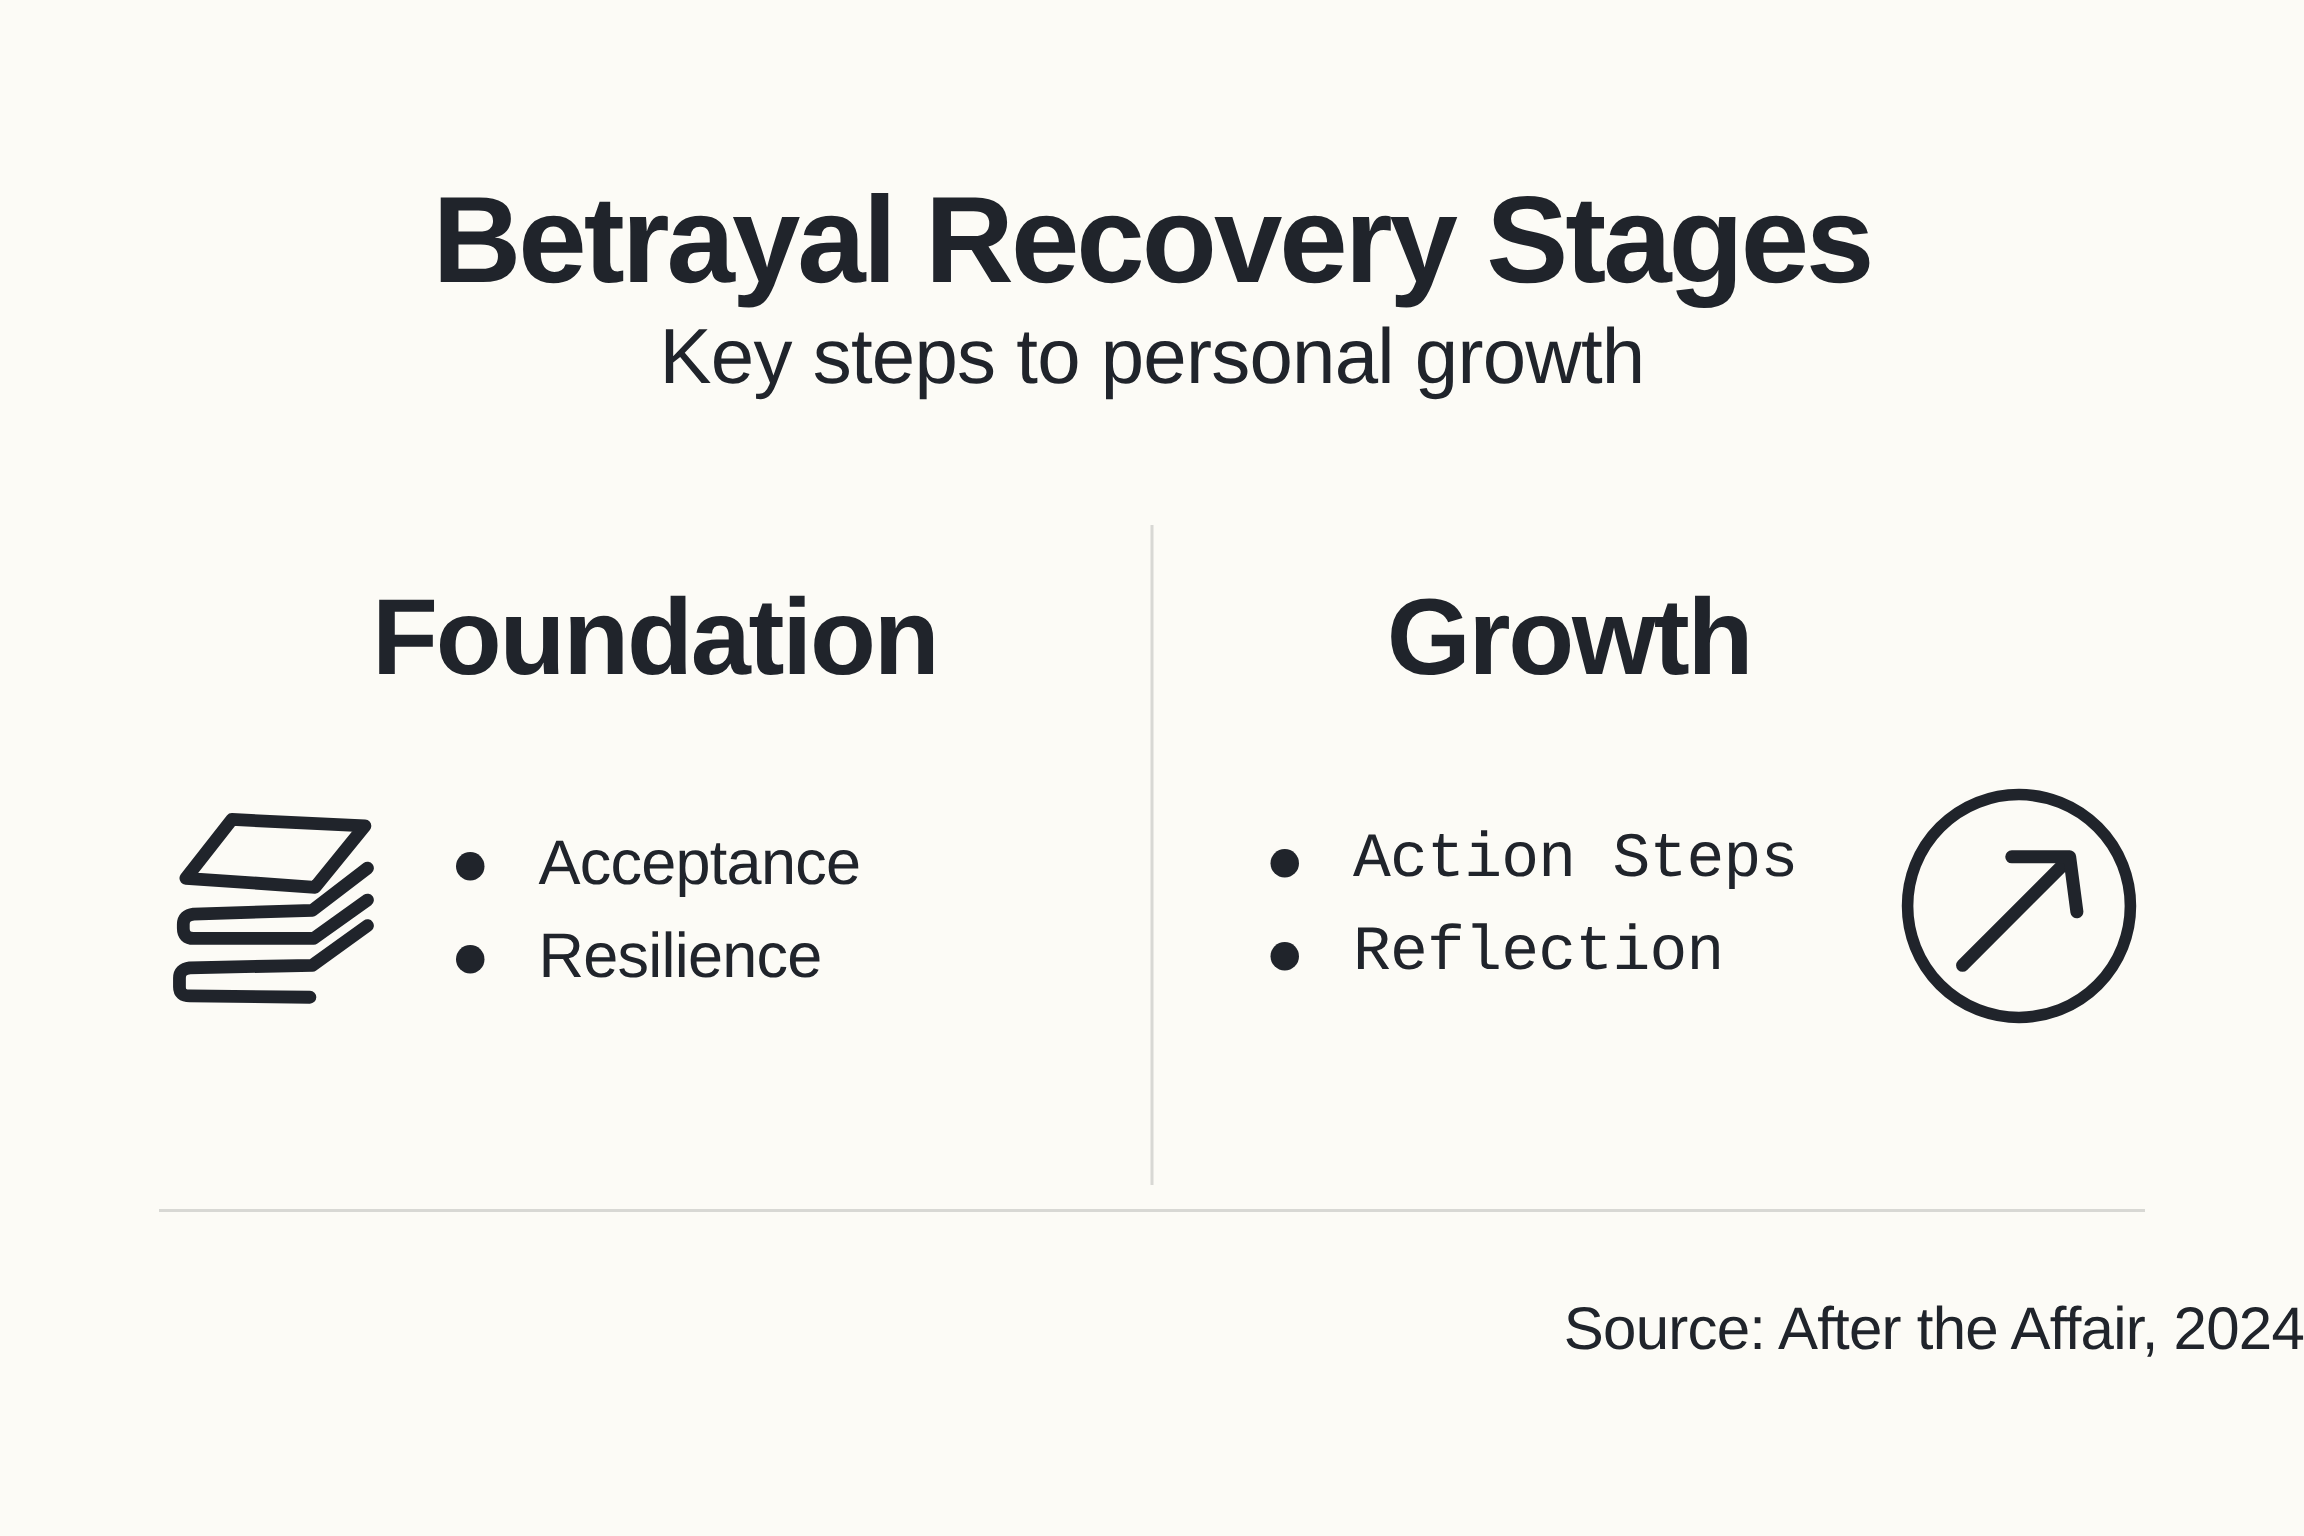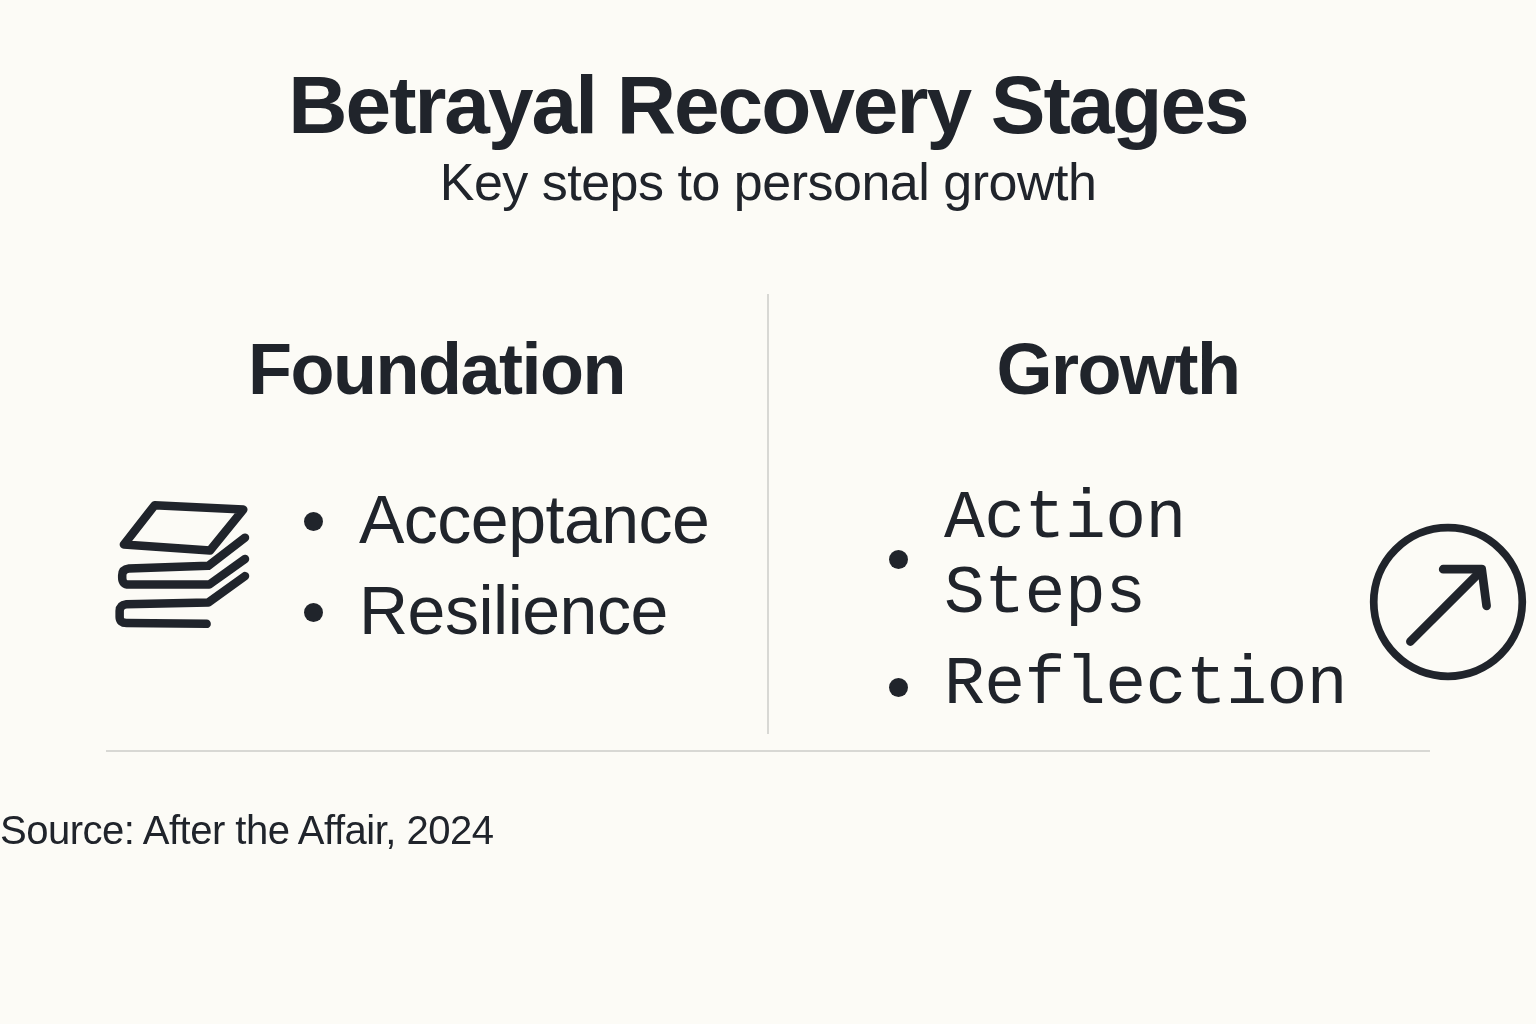--- a/index.html
+++ b/index.html
@@ -10,21 +10,21 @@
     -webkit-font-smoothing: antialiased;
   }
   .canvas {
     position: relative;
     width: 1536px;
     height: 1024px;
     background: #fcfbf6;
     overflow: hidden;
   }
   
-  header { padding-top: 58px; text-align: center; }
+  header { padding-top: 114px; text-align: center; }
   h1 {
     font-size: 82px;
     font-weight: 700;
     letter-spacing: -2px;
     line-height: 1.15;
     color: #20242b;
   }
   .subtitle {
     font-size: 52px;
     font-weight: 400;
@@ -63,33 +63,33 @@
   }
   
   .col-right .right-grid {
     display: grid;
     grid-template-columns: 1fr 164px;
     grid-template-areas:
       "head ."
       "list icon";
     column-gap: 19px;
     align-items: center;
-    padding-left: 120px;
+    padding-left: 78px;
     padding-right: 2px;
   }
   .col-right h2 { grid-area: head; padding-top: 34px; }
   .col-right ul { grid-area: list; margin-top: 56px; font-family: Liberation Mono, monospace; }
   .col-right .icon-arrow { grid-area: icon; margin-top: 56px; }
   
   ul { list-style: none; }
   li {
     display: flex;
     align-items: center;
     gap: 36px;
-    font-size: 68px;
+    font-size: 42px;
     font-weight: 400;
     letter-spacing: -0.5px;
     line-height: 1.1;
     color: #20242b;
     margin: 16px 0;
   }
   .dot {
     flex: 0 0 auto;
     width: 19px;
     height: 19px;
@@ -99,21 +99,21 @@
   }
   .icon-stack, .icon-arrow { flex: 0 0 auto; display: inline-flex; }
   .icon-stack svg, .icon-arrow svg { display: block; }
   
   .hdivider {
     margin: 0 106px;
     height: 0;
     border: none;
     border-top: 2px solid #d8d8d4;
   }
-  footer { text-align: left; }
+  footer { text-align: right; }
   .source {
     margin-top: 56px;
     font-size: 40px;
     font-weight: 400;
     letter-spacing: -0.5px;
     color: #20242b;
   }
 </style>
 </head>
 <body>

